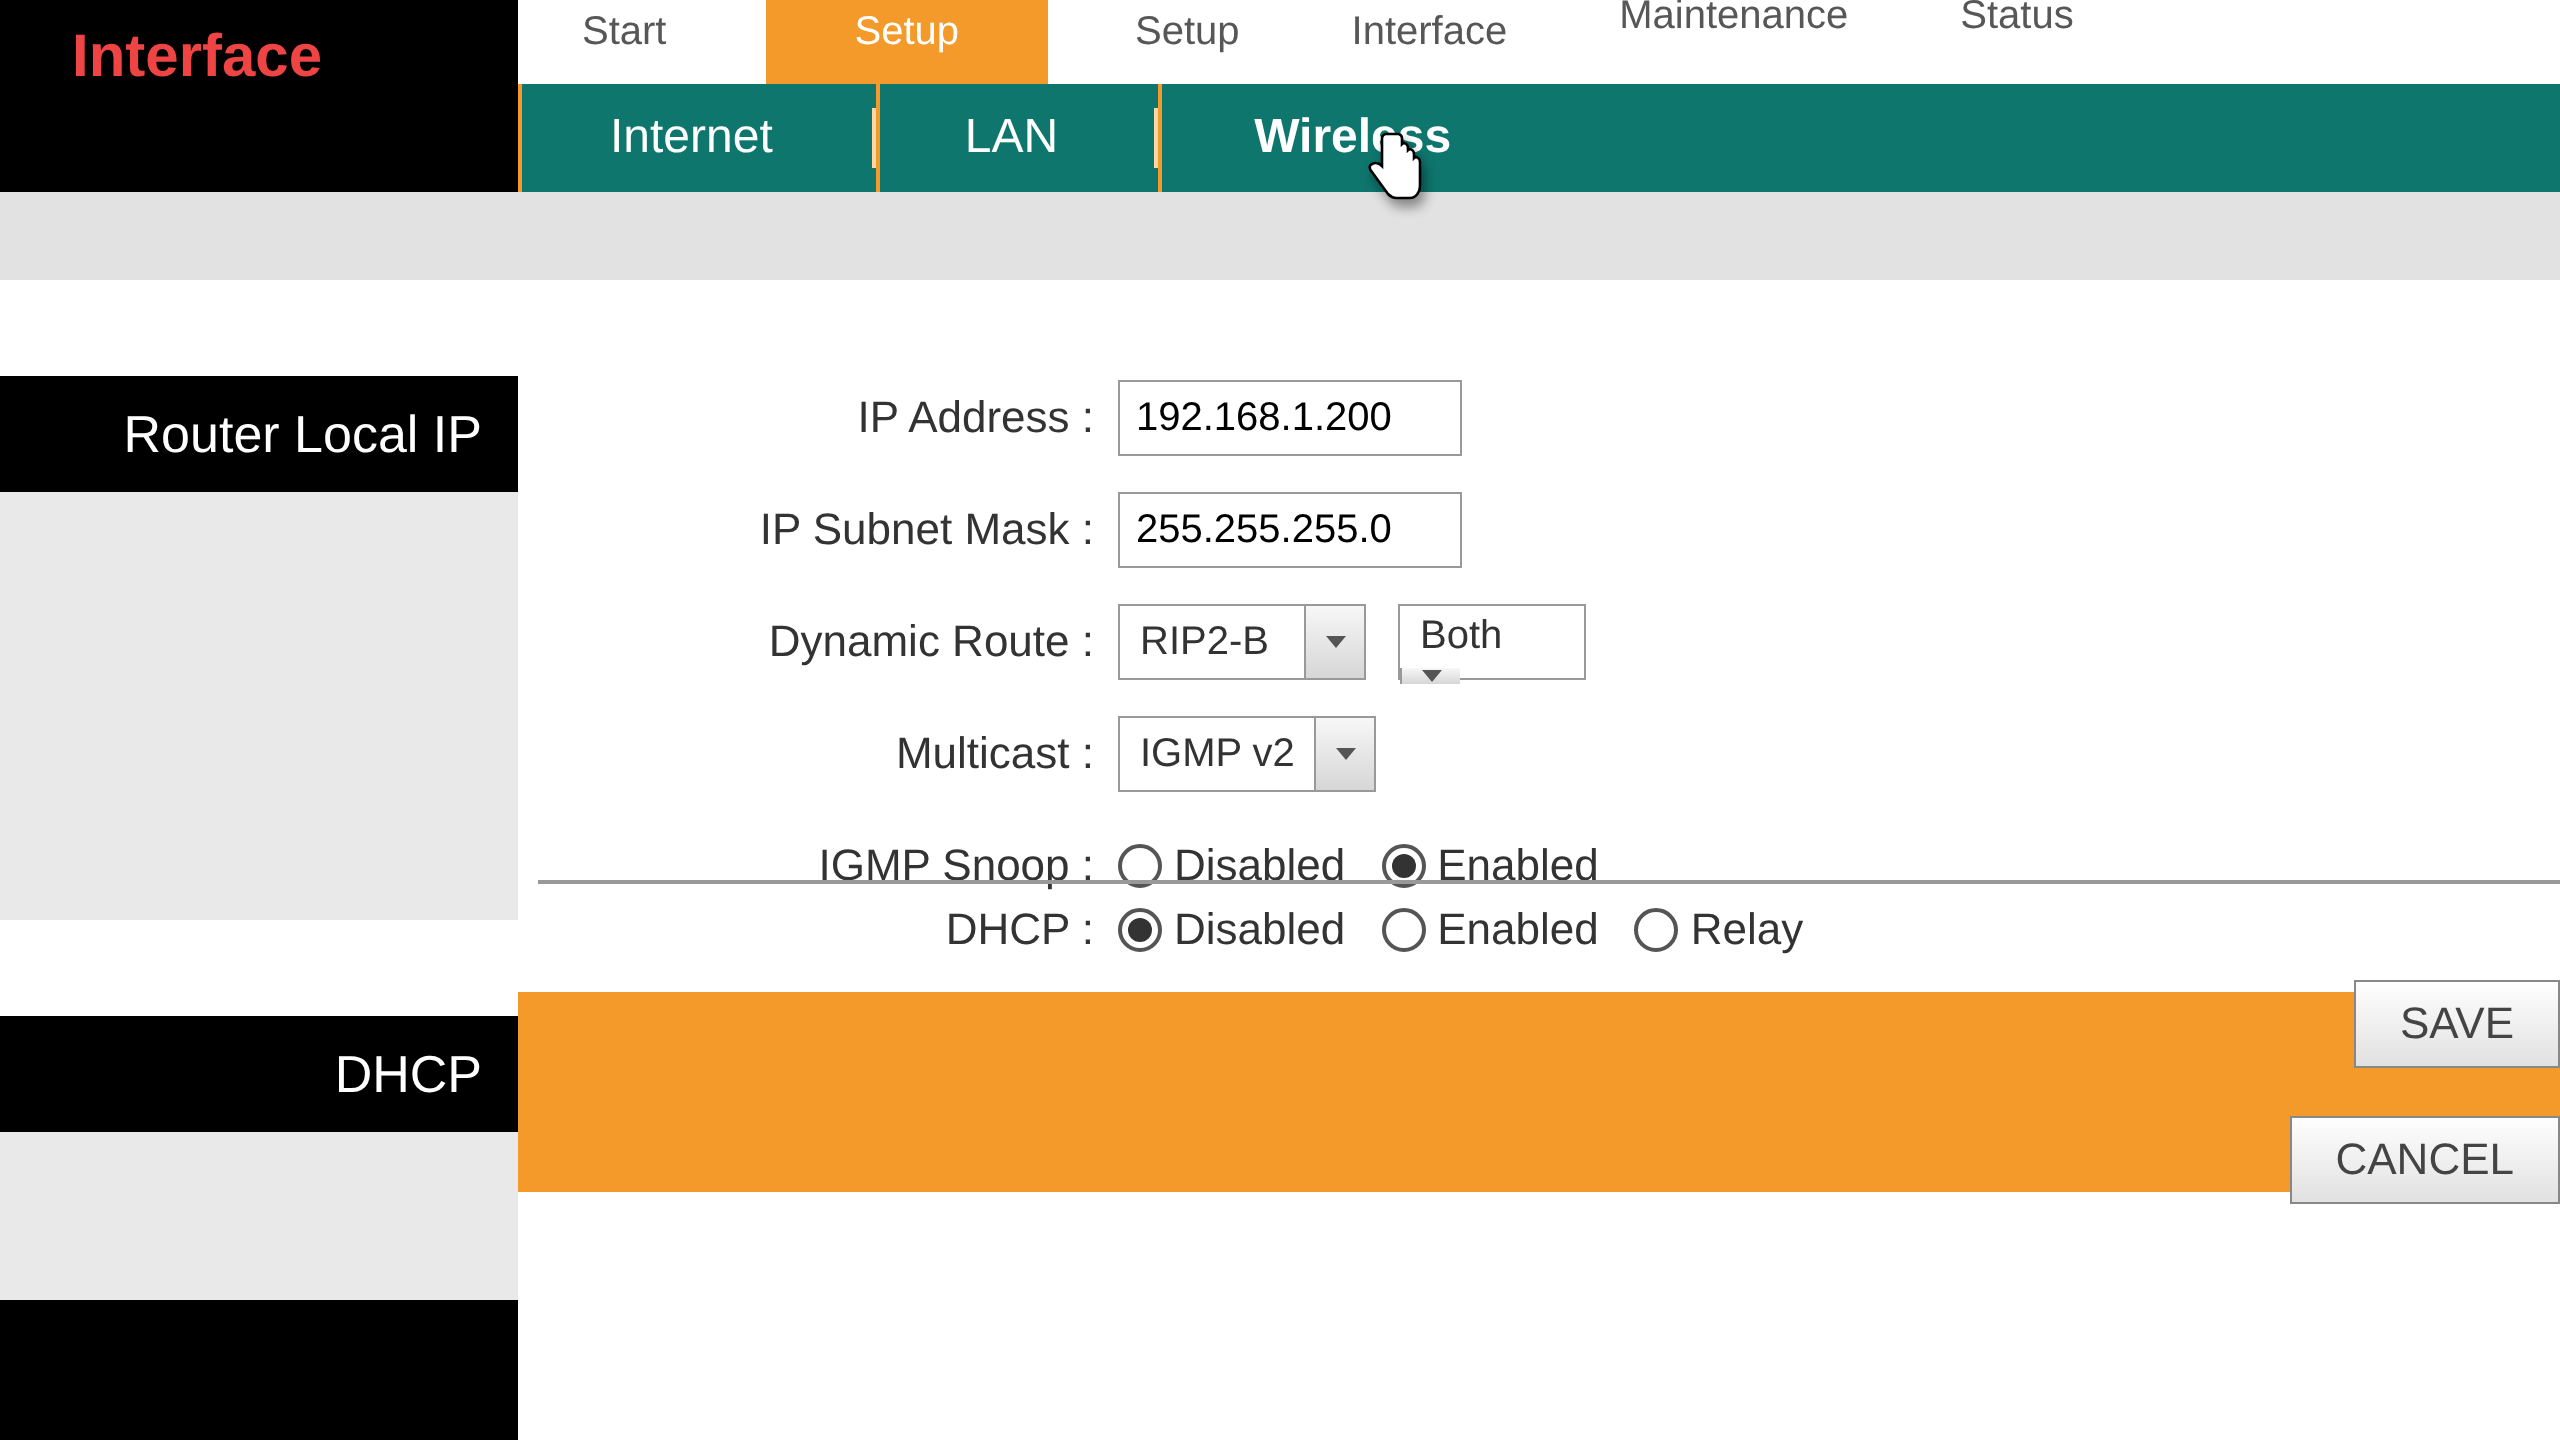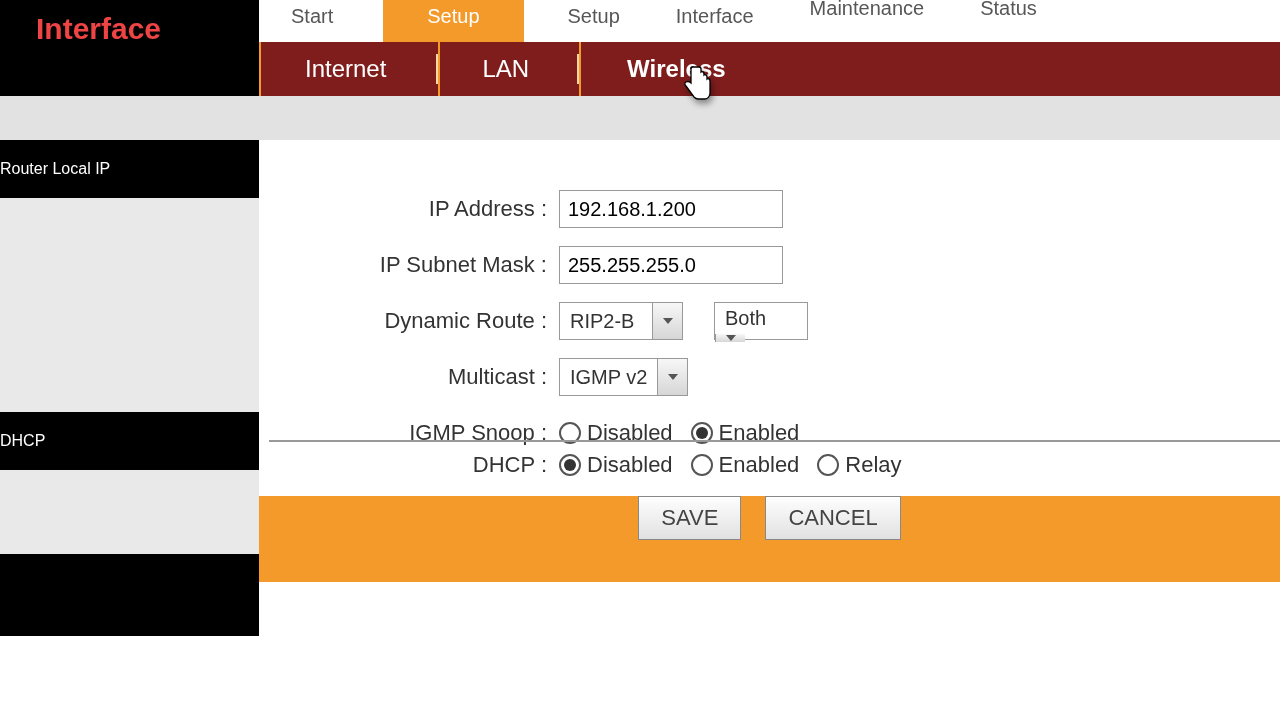--- a/index.html
+++ b/index.html
@@ -51,21 +51,21 @@
     .top-tab.active {
       background: #f39a2b;
       color: #fff;
     }
     .top-tab.gap-right { margin-right: 6px; }
 
     
     .sub-tabs {
       display: flex;
       height: 54px;
-      background: #7f1d1d;
+      background: #0f766e;
       color: #fff;
       font-size: 24px;
     }
     .sub-tab {
       padding: 0 30px;
       display: flex;
       align-items: center;
       cursor: pointer;
       border-left: 2px solid #f39a2b;
     }
@@ -82,26 +82,27 @@
     
     .gray-strip {
       height: 44px;
       background: #e2e2e2;
     }
 
     
     .side-section {
       background: #000;
       color: #fff;
-      font-size: 16px;
+      font-size: 26px;
       height: 58px;
       display: flex;
       align-items: center;
-      justify-content: flex-start;
+      justify-content: flex-end;
       padding-right: 18px;
+      margin-top: 48px;
     }
     .side-gap {
       background: #e9e9e9;
       height: 214px;
     }
     .side-gap2 {
       background: #e9e9e9;
       height: 84px;
     }
     .side-black-bottom {
@@ -121,34 +122,34 @@
       align-items: center;
       margin-bottom: 14px;
       min-height: 42px;
     }
     .label {
       width: 280px;
       text-align: right;
       padding-right: 12px;
     }
     .text-input {
-      width: 224px;
+      width: 172px;
       height: 38px;
       border: 1px solid #999;
       padding: 4px 8px;
       font-size: 20px;
       background: #fff;
     }
     .select-wrap {
       display: inline-flex;
       align-items: stretch;
       border: 1px solid #999;
       height: 38px;
       background: #fff;
-      margin-right: 31px;
+      margin-right: 16px;
     }
     .select-val {
       padding: 4px 10px;
       font-size: 20px;
       min-width: 92px;
       display: flex;
       align-items: center;
     }
     .select-btn {
       width: 30px;
@@ -187,25 +188,26 @@
     }
     .radio-label { font-size: 22px; margin-right: 6px; }
     .dhcp-hr {
       border-top: 2px solid #999;
       margin-left: 10px;
     }
 
     
     .footer {
       background: #f39a2b;
-      height: 86px;
-      display: flex;
-      align-items: flex-start;
+      height: 100px;
+      display: flex;
+      align-items: flex-end;
       justify-content: center;
       gap: 24px;
+      flex-direction: column;
     }
     .btn {
       background: linear-gradient(#fefefe, #e1e1e1);
       border: 1px solid #888;
       padding: 8px 22px;
       font-size: 22px;
       color: #444;
       cursor: pointer;
     }
 

